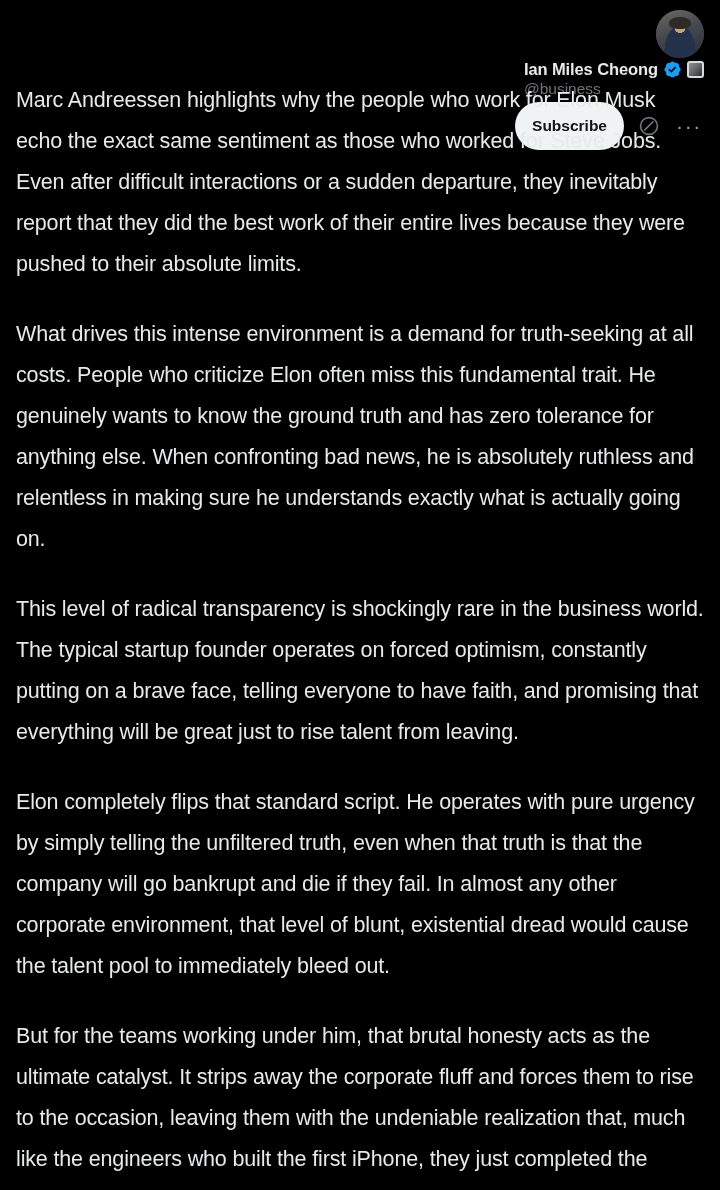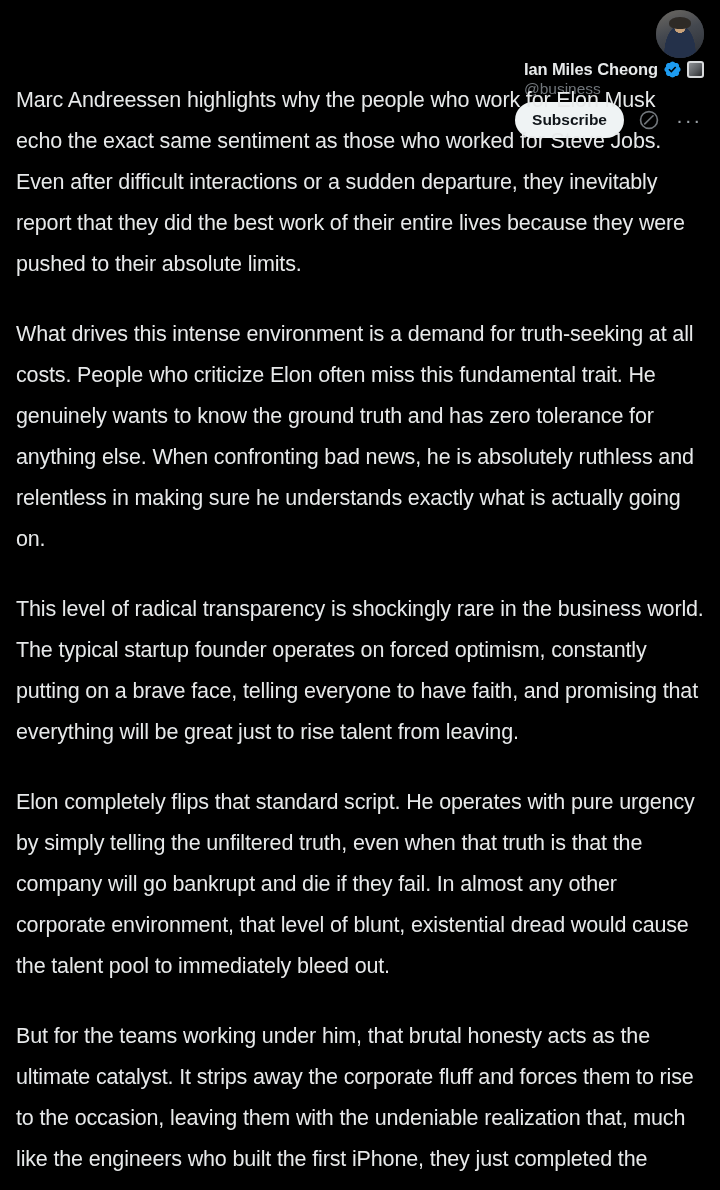--- a/index.html
+++ b/index.html
@@ -114,21 +114,21 @@
     padding-top: 4px;
   }
   .subscribe-btn {
     background: #eff3f4;
     color: #0f1419;
     border: none;
     border-radius: 999px;
     font-size: 15.5px;
     font-weight: bold;
     padding: 0 17px;
-    height: 36px;
+    height: 48px;
     line-height: 36px;
     cursor: pointer;
     font-family: "Liberation Sans", sans-serif;
     white-space: nowrap;
   }
   .icon-btn {
     width: 30px;
     height: 30px;
     display: flex;
     align-items: center;

